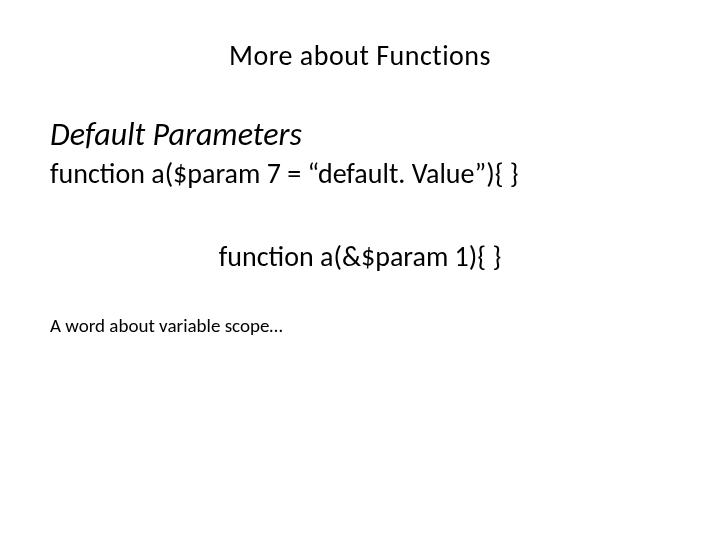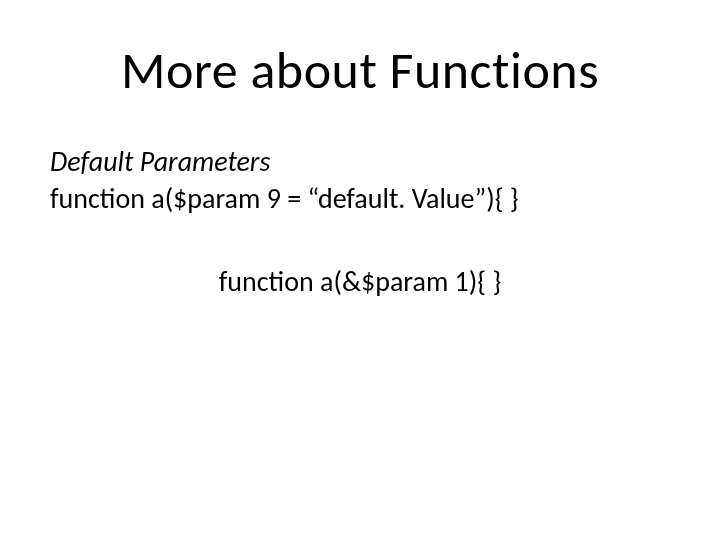--- a/index.html
+++ b/index.html
@@ -14,31 +14,31 @@
       font-family: Calibri, 'Segoe UI', Arial, sans-serif;
       color: #000000;
       overflow: hidden;
     }
     .slide {
       width: 100%;
       height: 100%;
       padding: 30px 50px;
     }
     .title {
-      font-size: 52px;
+      font-size: 28px;
       font-weight: 400;
       text-align: center;
       margin-top: 8px;
       margin-bottom: 42px;
       margin-left: 60px;
       margin-right: 60px;
       letter-spacing: 0.5px;
     }
     .subheading {
-      font-size: 28px;
+      font-size: 32px;
       font-style: italic;
       font-weight: 400;
       margin-bottom: 2px;
     }
     .codeline {
       font-size: 28px;
       font-weight: 400;
       margin-bottom: 48px;
     }
     .codeline.second {
@@ -50,17 +50,18 @@
       font-weight: 400;
     }
   </style>
 </head>
 <body>
 
 <div class="slide">
   <h1 class="title">More about Functions</h1>
 
   <div class="subheading">Default Parameters</div>
-  <div class="codeline">function a($param 9 = “default. Value”){ }</div>
+  <div class="codeline">function a($param 7 = “default. Value”){ }</div>
 
   <div class="codeline second">function a(&amp;$param 1){ }</div>
 
+  <div class="footnote">A word about variable scope…</div>
 </div>
 
 </body></html>

